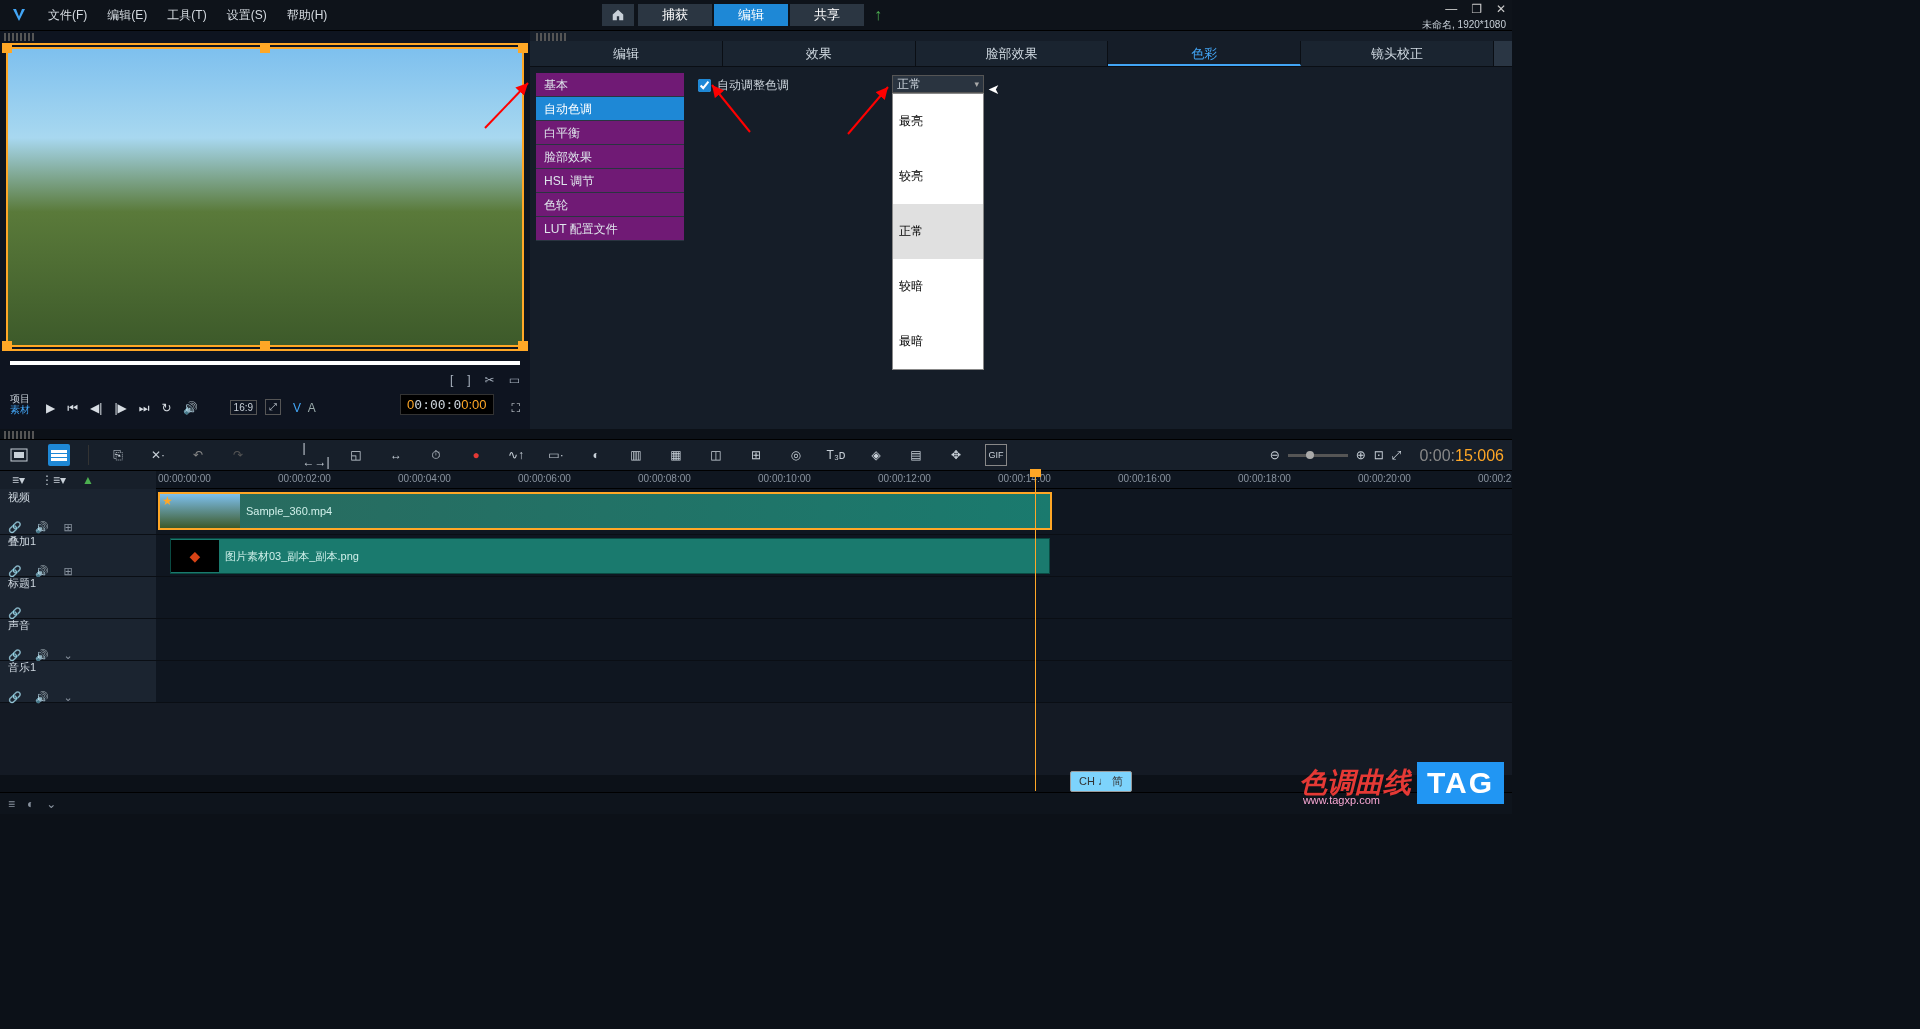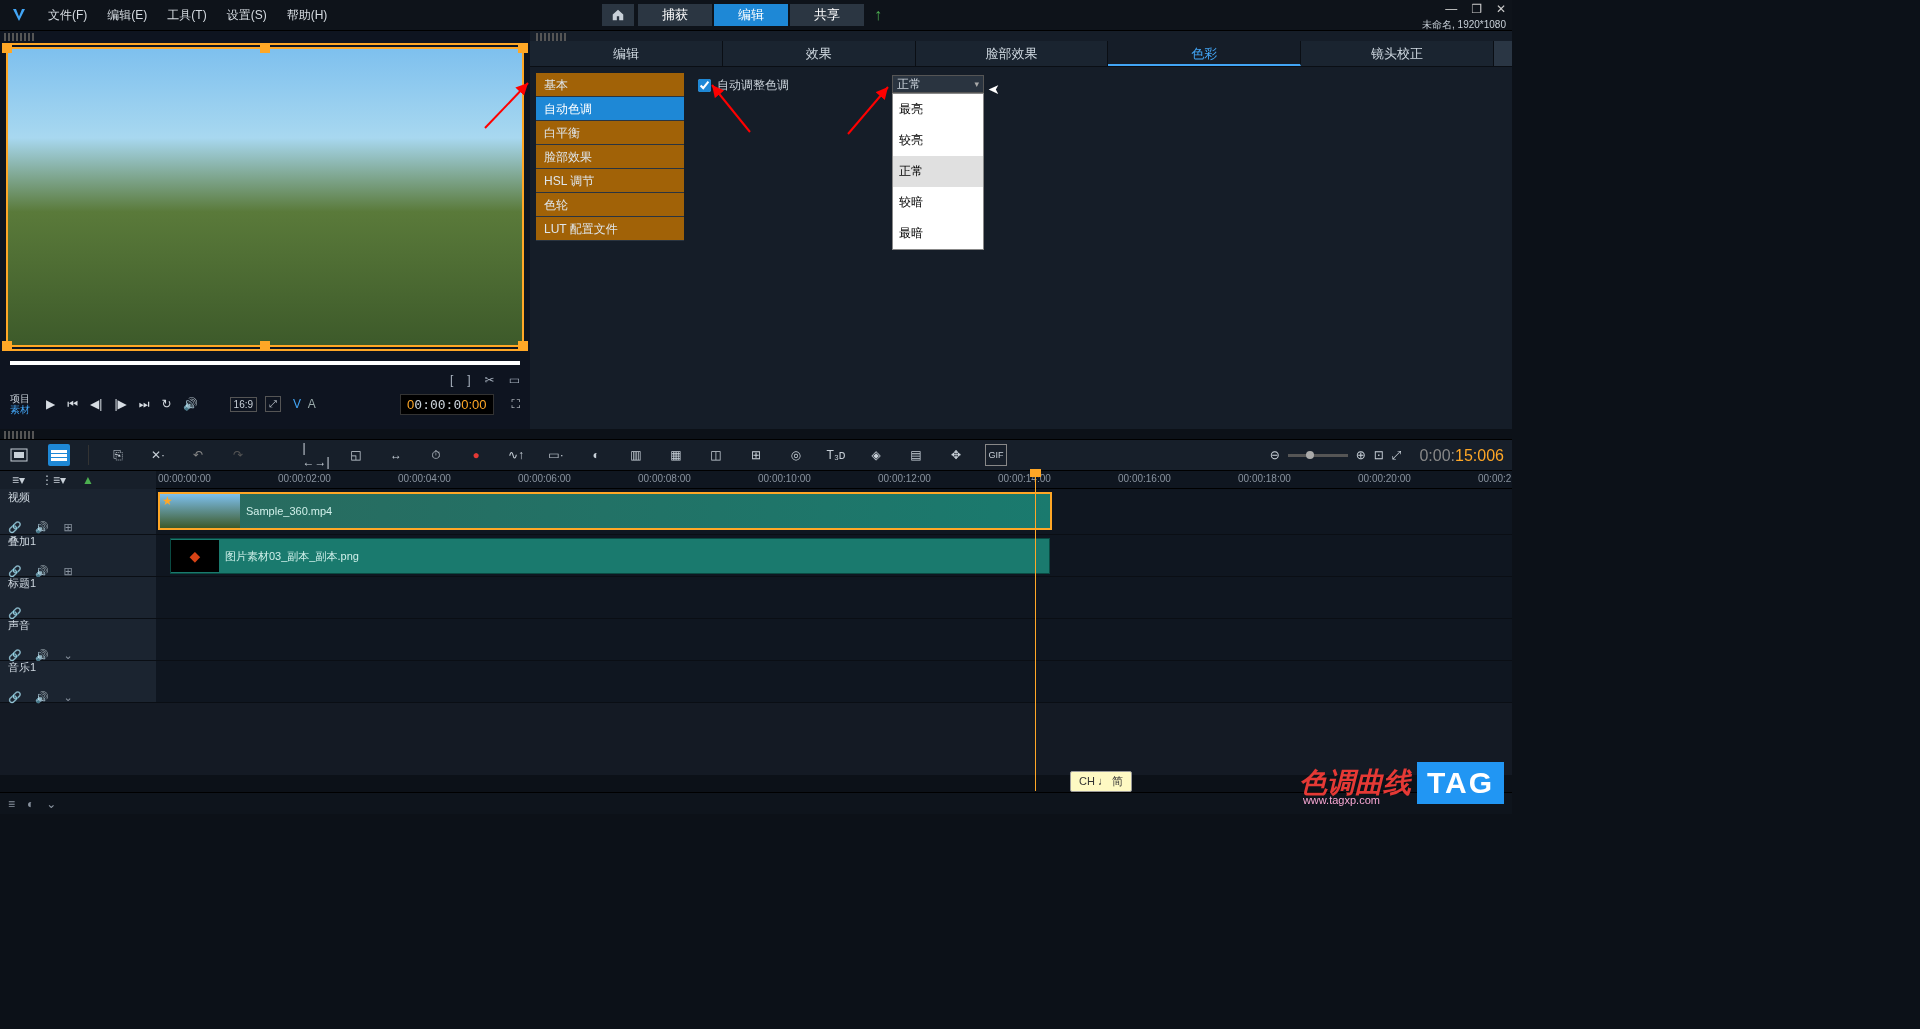--- a/index.html
+++ b/index.html
@@ -24,47 +24,47 @@
 .drag-dots { height: 8px; background: repeating-linear-gradient(90deg, #555 0 2px, transparent 2px 4px); width: 30px; margin: 2px 0 0 4px; }
 .preview-video { margin: 6px 6px 0 6px; border: 2px solid #ffa726; height: 300px; background: linear-gradient(to bottom, #7ec0ee 0%, #a8d8f0 30%, #5a7a3a 55%, #3d5a2a 100%); position: relative; }
 .preview-video::before { content:""; position:absolute; left:0; right:0; top:-6px; height:2px; background:#ffa726; }
 .preview-video::after { content:""; position:absolute; left:0; right:0; bottom:-6px; height:2px; background:#ffa726; }
 .handle { position:absolute; width:10px; height:10px; background:#ffa726; }
 .handle.tl{top:-6px;left:-6px}.handle.tr{top:-6px;right:-6px}.handle.bl{bottom:-6px;left:-6px}.handle.br{bottom:-6px;right:-6px}
 .handle.tm{top:-6px;left:50%;margin-left:-5px}.handle.bm{bottom:-6px;left:50%;margin-left:-5px}
 .scrub { margin: 14px 10px 4px 10px; height: 4px; background: #fff; position: relative; }
 .scrub::after { content:""; position:absolute; right:-86px; top:-2px; }
 .scrub-tools { display:flex; gap:14px; margin:4px 10px 0 0; justify-content:flex-end; color:#aab4c0; }
-.playback { display:flex; align-items:center; gap:12px; padding: 6px 10px; color:#c8d0d8; }
+.playback { display:flex; align-items:flex-end; gap:12px; padding: 6px 10px; color:#c8d0d8; }
 .playback .labels { font-size:10px; line-height:11px; text-align:right; margin-right:4px; }
 .playback .icon-btn { cursor:pointer; font-size:12px; color:#d6dce2; }
 .playback .tc { margin-left:auto; background:#000; padding:2px 6px; font-family: monospace; font-size:13px; border:1px solid #333; }
 .playback .small-group { display:flex; gap:8px; align-items:center; margin-left:19px; }
 .playback .small-group span{ font-size:10px; border:1px solid #555; padding:1px 3px; }
 .playback .va { color:#42a5f5; letter-spacing:2px; font-size:12px; }
 .playback .va .a{color:#9aa;}
 
 
 .editor-pane { flex:1; background:#151d28; display:flex; flex-direction:column; }
 .editor-tabs { display:flex; height:26px; border-bottom:1px solid #0a0e14; }
 .editor-tabs .etab { flex:1; text-align:center; line-height:26px; color:#cfd8e0; background:#1a2430; border-right:1px solid #0a0e14; cursor:pointer; font-size:13px; }
 .editor-tabs .etab.active { color:#42a5f5; border-bottom:2px solid #42a5f5; background:#151d28; }
 .editor-tabs .narrow { flex:0 0 18px; background:#2a3644; }
 .editor-body { flex:1; display:flex; position:relative; padding:6px 0 0 6px; }
 .side-list { width:148px; }
-.side-list .item { height:24px; line-height:24px; padding-left:8px; background:#a16207; margin-bottom:0px; border-bottom:1px solid #2a3440; cursor:pointer; font-size:12px; color:#dfe6ec; }
+.side-list .item { height:24px; line-height:24px; padding-left:8px; background:#701a75; margin-bottom:0px; border-bottom:1px solid #2a3440; cursor:pointer; font-size:12px; color:#dfe6ec; }
 .side-list .item.selected { background:#1e88d6; color:#fff; }
 .opts { margin-left: 12px; position:relative; }
 .check-row { display:flex; align-items:center; gap:6px; margin:4px 0 0 2px; }
 .check-row input{ accent-color:#1e88d6; }
 .dropdown { position:absolute; left:196px; top:2px; width:92px; }
 .dropdown .sel { height:18px; background:#2a3440; border:1px solid #555; display:flex; align-items:center; padding:0 4px; justify-content:space-between; font-size:12px; }
 .dropdown .sel::after{content:"▾"; font-size:9px; color:#aaa;}
 .dropdown .list { background:#fff; color:#000; border:1px solid #888; }
-.dropdown .list div { padding:7px 6px; font-size:12px; cursor:pointer; }
+.dropdown .list div { padding:19px 6px; font-size:12px; cursor:pointer; }
 .dropdown .list div.cur { background:#e0e0e0; }
 .cursor { position:absolute; left:292px; top:8px; font-size:14px; color:#fff; transform: scaleX(-1); }
 
 
 .arrow-svg { position:absolute; pointer-events:none; }
 
 
 .tl-toolbar { height:32px; background:#171f2a; border-top:1px solid #000; border-bottom:1px solid #000; display:flex; align-items:center; padding:0 8px; gap:18px; position:relative; }
 .tl-toolbar .tbtn { width:22px; height:22px; display:flex; align-items:center; justify-content:center; cursor:pointer; color:#c8d0d8; }
 .tl-toolbar .tbtn.active{ background:#1e88d6; border-radius:2px; }
@@ -93,21 +93,21 @@
 .track-lane { flex:1; position:relative; background:#0f1620; }
 .clip { position:absolute; top:3px; height:38px; background:#1a7a6e; border:1px solid #0a4a42; display:flex; align-items:center; color:#d0f0ea; font-size:11px; }
 .clip.video { left:2px; width:894px; border:2px solid #ffa726; background:linear-gradient(90deg,#2a6a5e,#1a7a6e); }
 .clip.video .thumb { width:80px; height:34px; background:linear-gradient(#7ec0ee,#3d5a2a); margin-right:6px; position:relative; }
 .clip.video .star{position:absolute;left:2px;top:0;color:#ffa726;font-size:12px;}
 .clip.overlay { left:14px; width:880px; top:3px; height:36px; }
 .clip.overlay .thumb { width:48px; height:32px; background:#000; display:flex; align-items:center; justify-content:center; margin-right:6px; color:#d84315; font-size:14px; }
 
 
 .status { position:absolute; bottom:0; left:0; right:0; height:22px; background:#0e141c; border-top:1px solid #000; }
-.ime { position:absolute; right:380px; bottom:22px; background:#fef9c3; color:#333; font-size:11px; padding:2px 8px; border:1px solid #999; border-radius:2px; }
+.ime { position:absolute; right:380px; bottom:22px; background:#7dd3fc; color:#333; font-size:11px; padding:2px 8px; border:1px solid #999; border-radius:2px; }
 
 
 .watermark { position:absolute; right:8px; bottom:10px; display:flex; align-items:center; gap:6px; }
 .watermark .txt1 { font-family: "SimHei"; font-size:28px; color:#e53935; font-weight:bold; font-style:italic; }
 .watermark .txt2 { font-size:11px; color:#f9a8d4; position:absolute; left:4px; bottom:-4px; }
 .watermark .tag { background:#2196f3; color:#fff; font-size:30px; font-weight:bold; padding:4px 10px; letter-spacing:2px; }
 
 svg { overflow:visible; }
 </style>
 </head>

